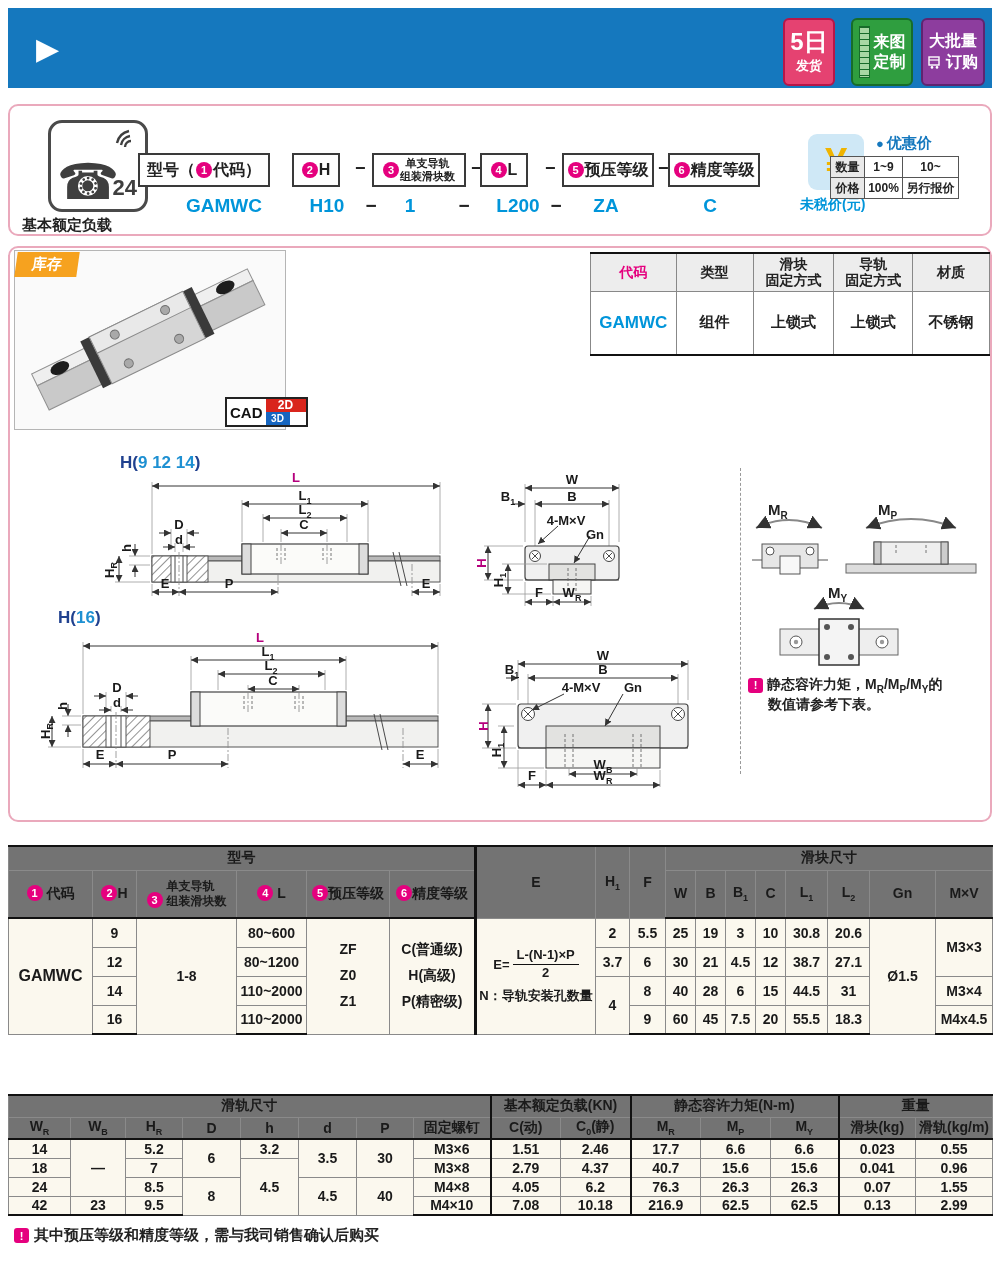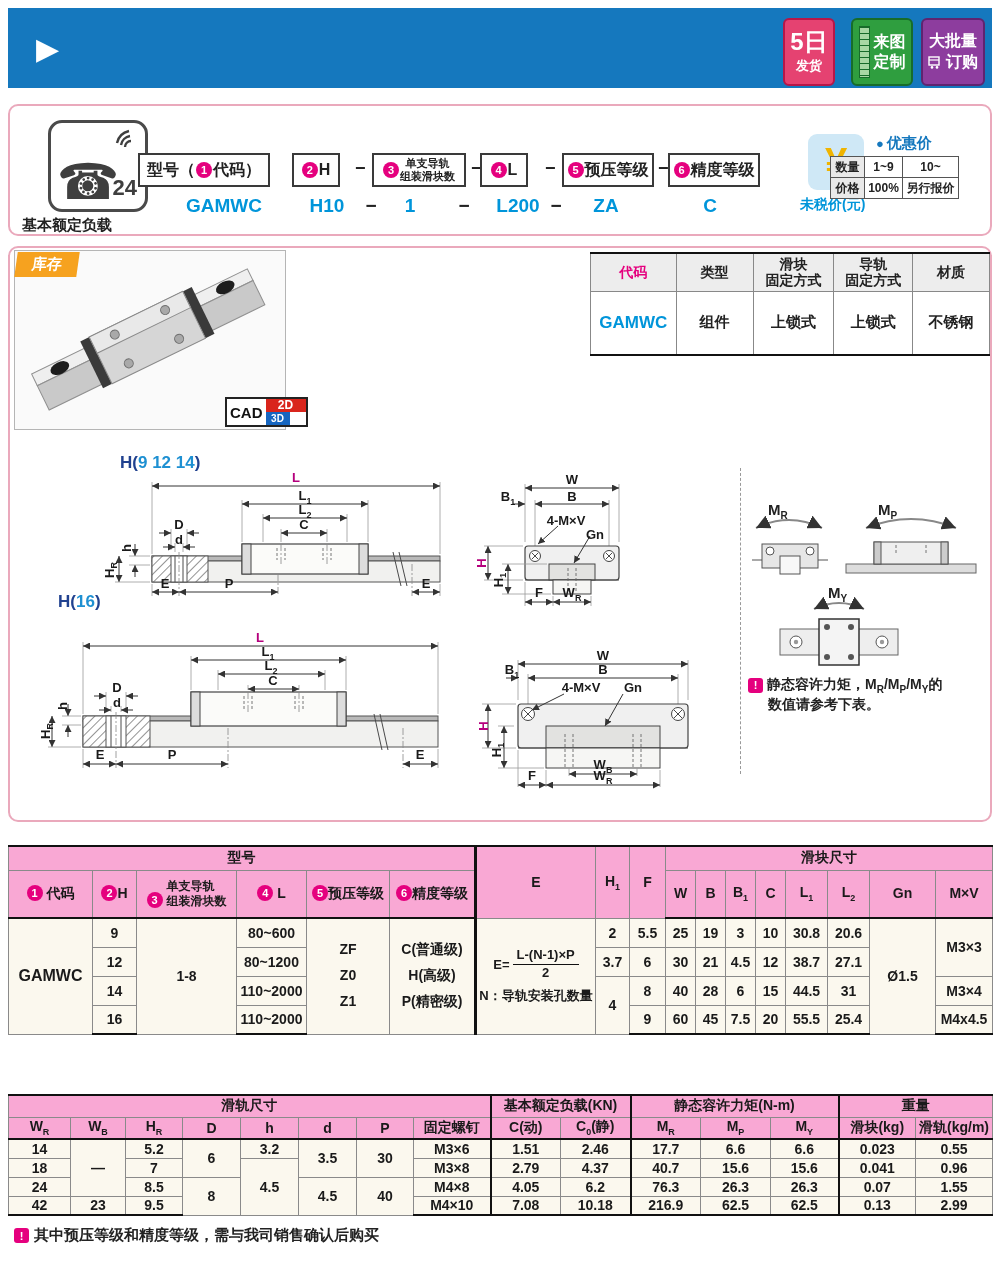--- a/index.html
+++ b/index.html
@@ -72,21 +72,21 @@
 .dash-sep { position:absolute; left:740px; top:468px; height:306px; border-left:1px dashed #999; }
 .m-label { position:absolute; font-size:15px; font-weight:900; color:#222; }
 .m-label sub { font-size:10px; }
 .note-line { position:absolute; font-size:14px; font-weight:bold; color:#222; display:flex; align-items:center; gap:4px; }
 .note-line sub { font-size:10px; }
 .note-icon { display:inline-flex; width:15px; height:15px; border-radius:3px; background:#e5007e; color:#fff; font-size:11px; font-weight:900; align-items:center; justify-content:center; }
 
 
 .dtbl { border-collapse:collapse; table-layout:fixed; border-top:2px solid #111; }
 .dtbl th, .dtbl td { border:1px solid #8a8a8a; text-align:center; color:#1a1a1a; padding:0; overflow:hidden; }
-.dtbl th { background:#f9a8d4; font-weight:900; font-size:14px; }
+.dtbl th { background:#737373; font-weight:900; font-size:14px; }
 .dtbl td { background:#fbf8ee; font-weight:bold; font-size:14px; }
 .dtbl tr.last td { border-bottom:2px solid #111; }
 .dtbl th sub, .dtbl td sub { font-size:9px; }
 .thickL { border-left:3px solid #111 !important; }
 .thickL2 { border-left:2px solid #111 !important; }
 .hsep th { border-bottom:2px solid #111; }
 .blue { color:#0095da; }
 .spec-tbl { position:absolute; left:8px; top:845px; }
 .spec-tbl tr.rgroup th { height:24px; }
 .spec-tbl tr.rhead th { height:48px; line-height:1.2; }
@@ -273,21 +273,21 @@
         <td>上锁式</td>
         <td>不锈钢</td>
       </tr>
     </tbody>
       </table>
   </div>
 
   <div class="view-label" style="left:120px;top:453px">
     <span class="vp">H(</span><span class="vn">9 12 14</span><span class="vp">)</span>
   </div>
-  <div class="view-label" style="left:58px;top:592px">
+  <div class="view-label" style="left:58px;top:608px">
     <span class="vp">H(</span><span class="vn">16</span><span class="vp">)</span>
   </div>
 
   <svg class="abs" style="left:105px;top:460px" width="350" height="148">
     <line x1="47" y1="94" x2="47" y2="22" class="ext"></line>
       <line x1="335" y1="94" x2="335" y2="22" class="ext"></line>
     <line x1="47" y1="26" x2="335" y2="26" class="dln" marker-start="url(#ar)" marker-end="url(#ar)"></line>
     <line x1="137" y1="82" x2="137" y2="40" class="ext"></line>
       <line x1="263" y1="82" x2="263" y2="40" class="ext"></line>
     <line x1="137" y1="44" x2="263" y2="44" class="dln" marker-start="url(#ar)" marker-end="url(#ar)"></line>
@@ -662,21 +662,21 @@
     </tr>
     <tr class="last">
       <td class="blue">16</td>
       <td class="blue">110~2000</td>
       <td>9</td>
       <td>60</td>
       <td>45</td>
       <td>7.5</td>
       <td>20</td>
       <td>55.5</td>
-      <td>25.4</td>
+      <td>18.3</td>
       <td>M4x4.5</td>
     </tr>
   </tbody>
     </table>
 
   <table class="dtbl rail-tbl">
     <colgroup>
       <col style="width:62px">
         <col style="width:55px">
         <col style="width:57px">

